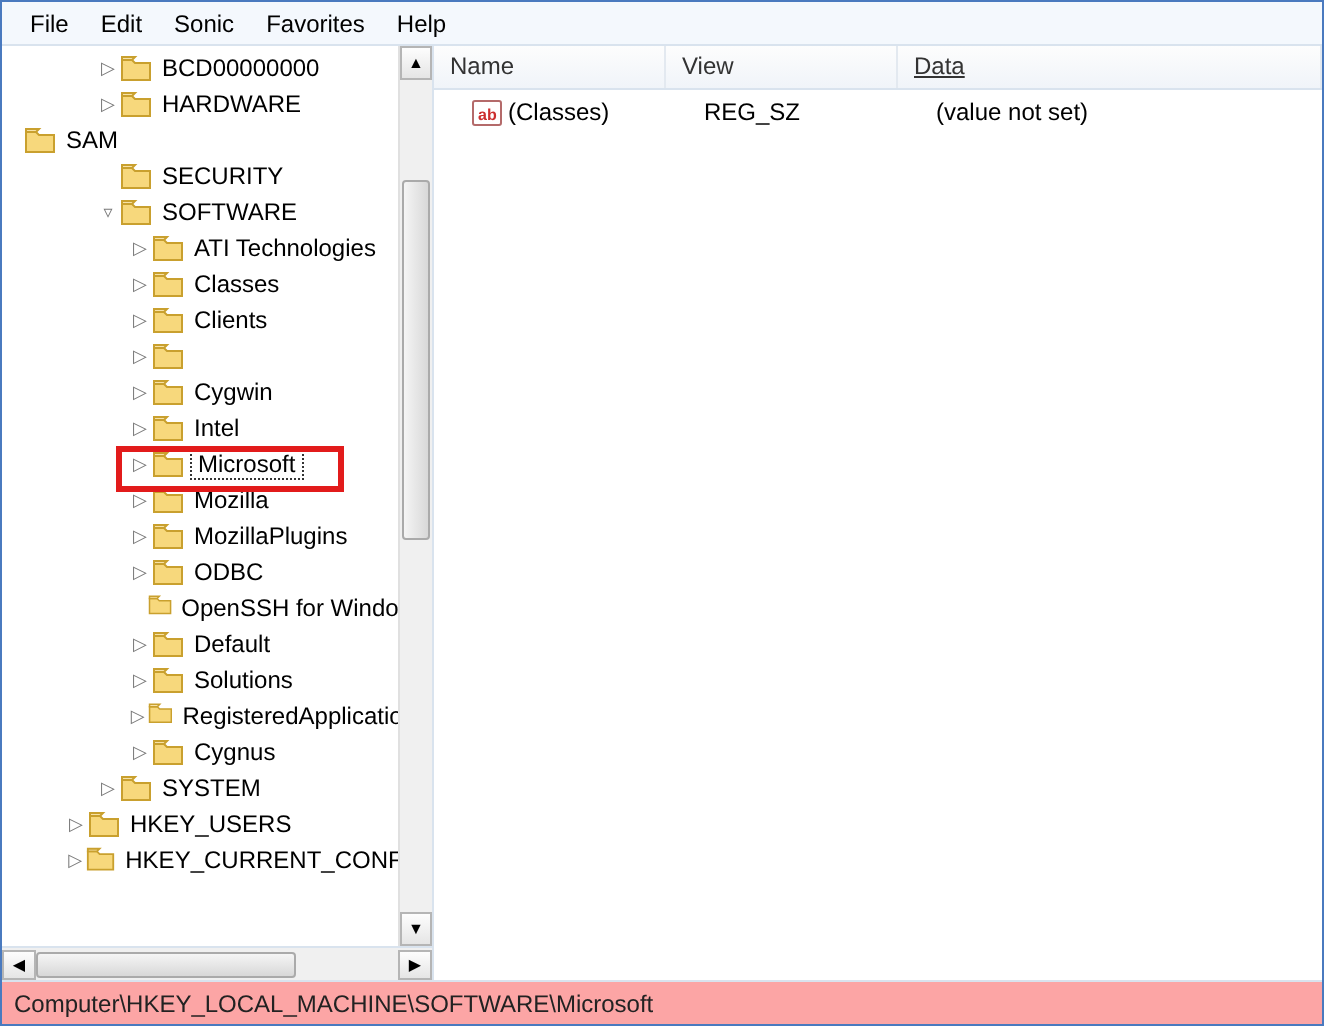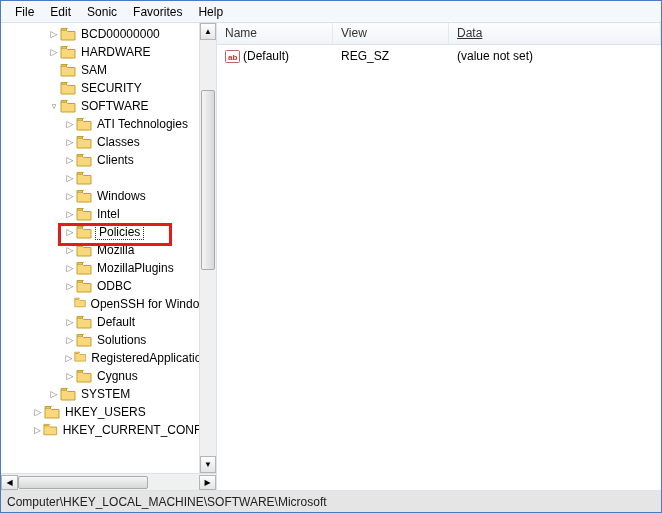--- a/index.html
+++ b/index.html
@@ -31,28 +31,28 @@
 .tree .folder { width: 16px; height: 14px; margin: 0 3px 0 1px; display: inline-block; }
 .tree .label { padding: 0 2px; }
 .tree .selected .label { border: 1px dotted #333; padding: 0 3px; }
 .highlight-box { position: absolute; border: 3px solid #e21b1b; pointer-events: none; }
 .list-pane { flex: 1; display: flex; flex-direction: column; overflow: hidden; }
 .list-header { display: flex; height: 22px; border-bottom: 1px solid #d9e3ee; background: linear-gradient(#fdfdfd,#f0f4f9); }
 .list-header .col { padding: 3px 8px; border-right: 1px solid #e3e9f0; font-size: 12px; color: #333; }
 .col-name { width: 116px; }
 .col-type { width: 116px; }
 .col-data { flex: 1; text-decoration: underline; }
-.list-body { flex: 1; padding: 2px 8px; }
+.list-body { flex: 1; padding: 2px 19px; }
 .list-row { display: flex; align-items: center; height: 18px; }
 .list-row .cell { font-size: 12px; }
 .cell.name { width: 116px; display: flex; align-items: center; gap: 3px; }
 .cell.type { width: 116px; }
 .cell.data { flex: 1; }
 .value-icon { width: 15px; height: 15px; }
-.statusbar { height: 22px; border-top: 1px solid #d9e3ee; display: flex; align-items: center; padding: 0 6px; font-size: 12px; color: #222; background: #e5e5e5; }
+.statusbar { height: 22px; border-top: 1px solid #d9e3ee; display: flex; align-items: center; padding: 0 6px; font-size: 12px; color: #222; background: #fca5a5; }
 </style>
 </head>
 <body>
 
 <div class="window">
 
 
   <div class="menubar">
     <span class="menu-item">File</span>
     <span class="menu-item">Edit</span>
@@ -75,21 +75,21 @@
               <span class="label">BCD00000000</span>
             </li>
             <li style="padding-left: 48px;">
               <span class="twisty">▷</span>
               <span class="folder"><svg viewBox="0 0 16 14">
                   <path d="M1 3 L6 3 L7.5 4.5 L15 4.5 L15 13 L1 13 Z" fill="#f7d87c" stroke="#c9a02e"></path>
                   <path d="M1 3 L6 3 L7.5 1.5 L1 1.5 Z" fill="#f7e2a6" stroke="#c9a02e"></path>
                 </svg></span>
               <span class="label">HARDWARE</span>
             </li>
-            <li style=" margin-left: 48px;">
+            <li style="">
               <span class="twisty"></span>
               <span class="folder"><svg viewBox="0 0 16 14">
                   <path d="M1 3 L6 3 L7.5 4.5 L15 4.5 L15 13 L1 13 Z" fill="#f7d87c" stroke="#c9a02e"></path>
                   <path d="M1 3 L6 3 L7.5 1.5 L1 1.5 Z" fill="#f7e2a6" stroke="#c9a02e"></path>
                 </svg></span>
               <span class="label">SAM</span>
             </li>
             <li style="padding-left: 48px;">
               <span class="twisty"></span>
               <span class="folder"><svg viewBox="0 0 16 14">
@@ -136,37 +136,37 @@
                   <path d="M1 3 L6 3 L7.5 4.5 L15 4.5 L15 13 L1 13 Z" fill="#f7d87c" stroke="#c9a02e"></path>
                   <path d="M1 3 L6 3 L7.5 1.5 L1 1.5 Z" fill="#f7e2a6" stroke="#c9a02e"></path>
                 </svg></span>
             </li>
             <li style="padding-left: 64px;">
               <span class="twisty">▷</span>
               <span class="folder"><svg viewBox="0 0 16 14">
                   <path d="M1 3 L6 3 L7.5 4.5 L15 4.5 L15 13 L1 13 Z" fill="#f7d87c" stroke="#c9a02e"></path>
                   <path d="M1 3 L6 3 L7.5 1.5 L1 1.5 Z" fill="#f7e2a6" stroke="#c9a02e"></path>
                 </svg></span>
-              <span class="label">Windows</span>
+              <span class="label">Cygwin</span>
             </li>
             <li style="padding-left: 64px;">
               <span class="twisty">▷</span>
               <span class="folder"><svg viewBox="0 0 16 14">
                   <path d="M1 3 L6 3 L7.5 4.5 L15 4.5 L15 13 L1 13 Z" fill="#f7d87c" stroke="#c9a02e"></path>
                   <path d="M1 3 L6 3 L7.5 1.5 L1 1.5 Z" fill="#f7e2a6" stroke="#c9a02e"></path>
                 </svg></span>
               <span class="label">Intel</span>
             </li>
             <li class="selected" style="padding-left: 64px;">
               <span class="twisty">▷</span>
               <span class="folder"><svg viewBox="0 0 16 14">
                   <path d="M1 3 L6 3 L7.5 4.5 L15 4.5 L15 13 L1 13 Z" fill="#f7d87c" stroke="#c9a02e"></path>
                   <path d="M1 3 L6 3 L7.5 1.5 L1 1.5 Z" fill="#f7e2a6" stroke="#c9a02e"></path>
                 </svg></span>
-              <span class="label">Policies</span>
+              <span class="label">Microsoft</span>
             </li>
             <li style="padding-left: 64px;">
               <span class="twisty">▷</span>
               <span class="folder"><svg viewBox="0 0 16 14">
                   <path d="M1 3 L6 3 L7.5 4.5 L15 4.5 L15 13 L1 13 Z" fill="#f7d87c" stroke="#c9a02e"></path>
                   <path d="M1 3 L6 3 L7.5 1.5 L1 1.5 Z" fill="#f7e2a6" stroke="#c9a02e"></path>
                 </svg></span>
               <span class="label">Mozilla</span>
             </li>
             <li style="padding-left: 64px;">
@@ -276,21 +276,21 @@
       </div>
       <div class="list-body">
         <div class="list-row">
           <div class="cell name">
             <span class="value-icon">
               <svg viewBox="0 0 15 15">
                   <rect x="0.5" y="1.5" width="14" height="12" rx="1" fill="#fff" stroke="#b46a6a"></rect>
                   <text x="3" y="11" font-size="8" font-weight="bold" fill="#cc2e2e">ab</text>
                 </svg>
             </span>
-            <span>(Default)</span>
+            <span>(Classes)</span>
           </div>
           <div class="cell type">REG_SZ</div>
           <div class="cell data">(value not set)</div>
         </div>
       </div>
     </div>
 
   </div>
 
   <div class="statusbar">

